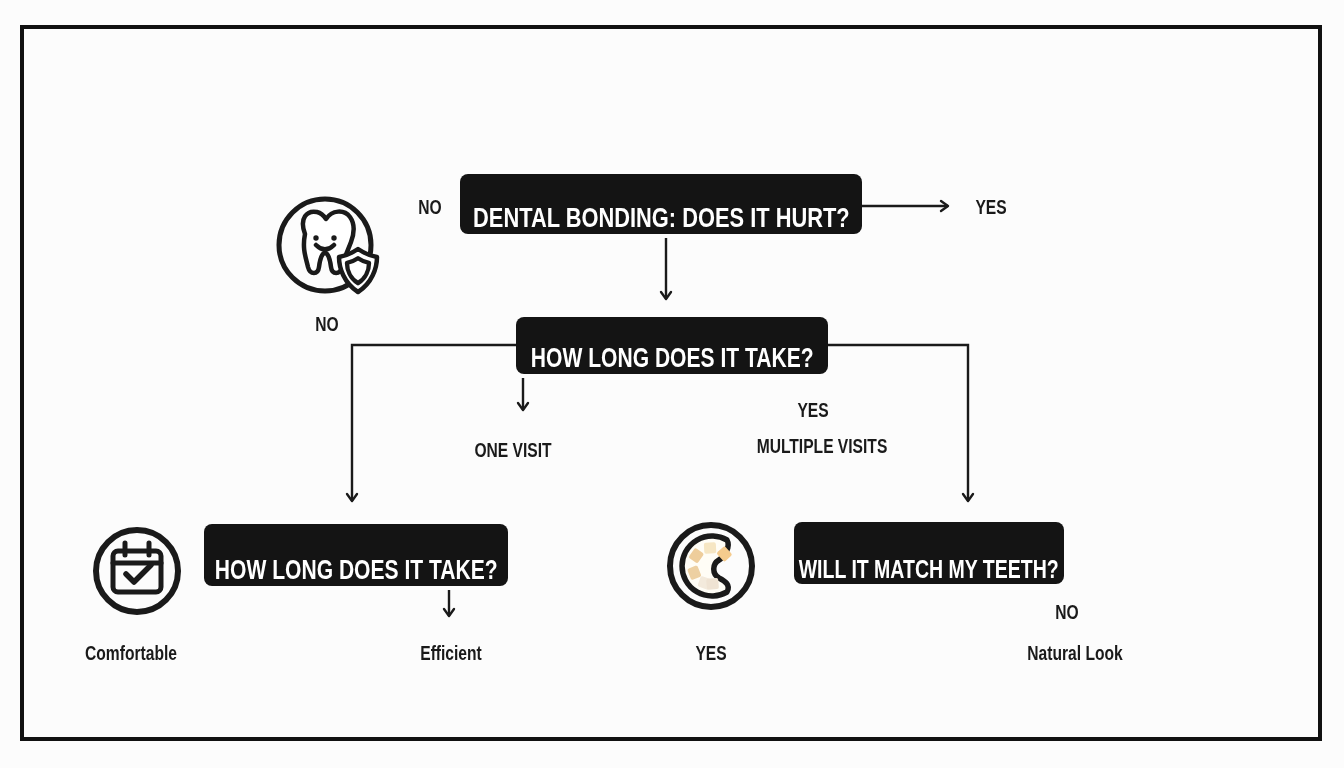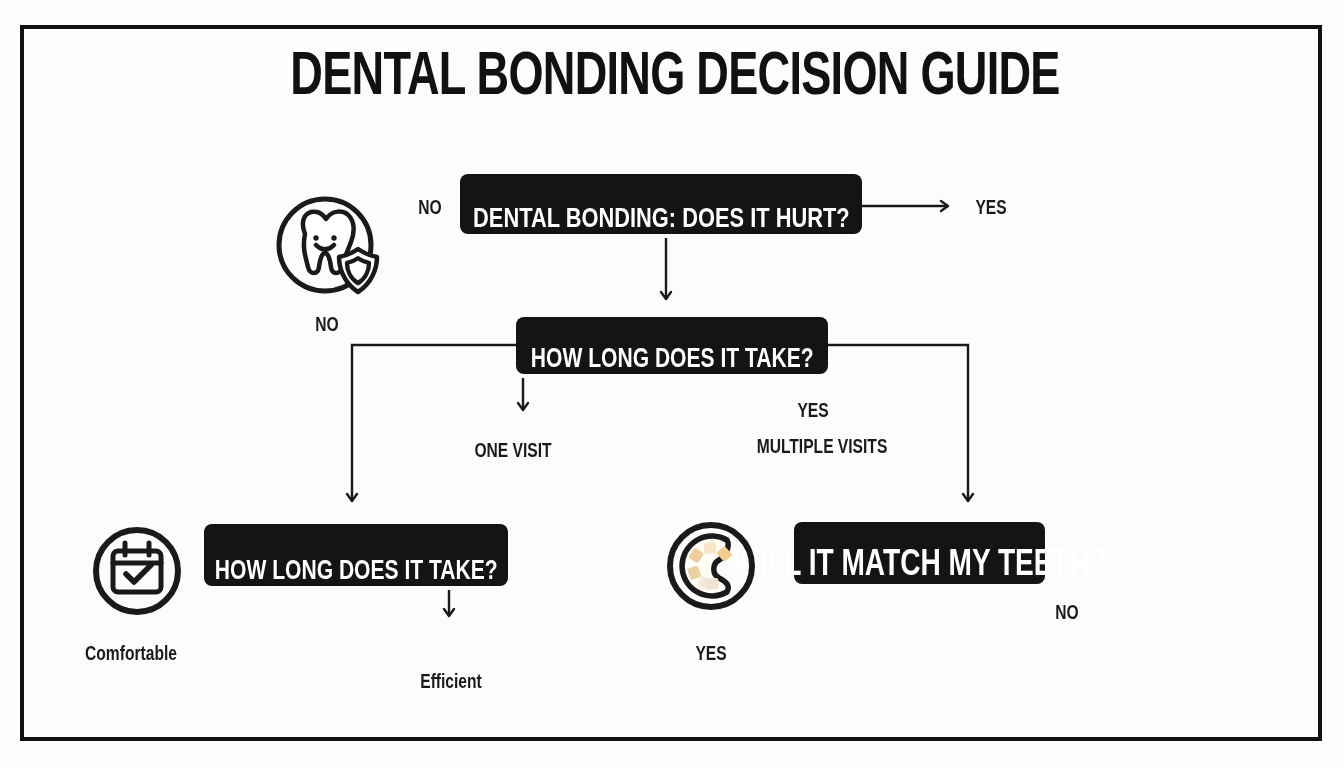--- a/index.html
+++ b/index.html
@@ -14,39 +14,38 @@
   .cond{display:inline-block;transform:scaleX(0.78);white-space:nowrap;}
   .title{position:absolute;left:675px;top:73px;transform:translate(-50%,-50%);
          font-size:61px;font-weight:700;letter-spacing:-1px;color:var(--frame);}
   .title .cond{transform:scaleX(0.74);}
   .node{position:absolute;background:var(--box-bg);color:var(--box-text);
         display:flex;align-items:flex-end;justify-content:center;
         border-radius:8px;font-weight:700;}
   #node-q1{left:460px;top:174px;width:402px;height:60px;font-size:28px;}
   #node-q2{left:516px;top:317px;width:312px;height:57px;font-size:27px;}
   #node-q3{left:204px;top:524px;width:304px;height:62px;font-size:27px;}
-  #node-q4{left:794px;top:522px;width:251px;height:62px;font-size:36px;}
+  #node-q4{left:794px;top:522px;width:270px;height:62px;font-size:25px;}
   .lbl{position:absolute;transform:translate(-50%,-50%);font-weight:700;
        font-size:20px;color:var(--ink);white-space:nowrap;}
   .connectors{position:absolute;left:0;top:0;width:1344px;height:768px;}
   .flow{stroke:var(--ink);stroke-width:2.4;fill:none;marker-end:url(#arrow);}
   .arrowhead{stroke:var(--ink);stroke-width:2.4;fill:none;stroke-linecap:round;stroke-linejoin:round;}
   .icon{position:absolute;}
   .icon .outline{stroke:var(--ink);fill:none;stroke-linecap:round;stroke-linejoin:round;}
   .icon .filled{fill:var(--ink);}
   .icon .whitefill{fill:#FFFFFF;stroke:var(--ink);stroke-linecap:round;stroke-linejoin:round;}
 </style>
 </head>
 <body>
 
 <div class="canvas">
 
   <div class="frame"></div>
 
-  <h1 class="title"><span class="cond">DENTAL BONDING DECISION GUIDE</span></h1>
 
   <svg class="connectors" viewBox="0 0 1344 768">
     <defs>
       <marker id="arrow" markerUnits="userSpaceOnUse" markerWidth="16" markerHeight="16" refX="10" refY="8" orient="auto">
         <path class="arrowhead" d="M3,3 L10,8 L3,13"></path>
       </marker>
     </defs>
     <path class="flow" d="M862 206 H948"></path>
     <path class="flow" d="M666 238 V299"></path>
     <path class="flow" d="M516 345 H352 V501"></path>
@@ -68,23 +67,24 @@
       <span class="cond">WILL IT MATCH MY TEETH?</span>
     </div>
 
   <div class="lbl" style="left:430px;top:207px;"><span class="cond">NO</span></div>
   <div class="lbl" style="left:991px;top:207px;"><span class="cond">YES</span></div>
   <div class="lbl" style="left:327px;top:324px;"><span class="cond">NO</span></div>
   <div class="lbl" style="left:513px;top:450px;"><span class="cond">ONE VISIT</span></div>
   <div class="lbl" style="left:813px;top:410px;"><span class="cond">YES</span></div>
   <div class="lbl" style="left:822px;top:446px;"><span class="cond">MULTIPLE VISITS</span></div>
   <div class="lbl" style="left:131px;top:653px;"><span class="cond">Comfortable</span></div>
-  <div class="lbl" style="left:451px;top:653px;margin-top:28px;"><span class="cond">Efficient</span></div>
+  <div class="lbl" style="left:451px;top:653px;"><span class="cond">Efficient</span></div>
   <div class="lbl" style="left:711px;top:653px;"><span class="cond">YES</span></div>
   <div class="lbl" style="left:1067px;top:612px;"><span class="cond">NO</span></div>
+  <div class="lbl" style="left:1075px;top:653px;"><span class="cond">Natural Look</span></div>
 
   <svg class="icon" style="left:259px;top:179px;" width="132" height="132" viewBox="-66 -66 132 132">
     <circle class="outline" r="46" stroke-width="5"></circle>
     <path class="whitefill" stroke-width="4.5" d="M -20,-11 C -26,-27 -18,-35 -8,-33 C -4,-32 -1,-29 1,-26
              C 7,-35 19,-36 25,-28 C 30,-21 29,-11 26,-3
              C 23,5 19,13 17,22 C 15,30 7,30 6,22
              C 5,14 3,8 0,8 C -3,8 -5,14 -6,22
              C -7,30 -15,30 -17,22 C -19,13 -23,4 -20,-11 Z"></path>
     <circle class="filled" cx="-9" cy="-7" r="2.7"></circle>
     <circle class="filled" cx="9" cy="-7" r="2.7"></circle>

